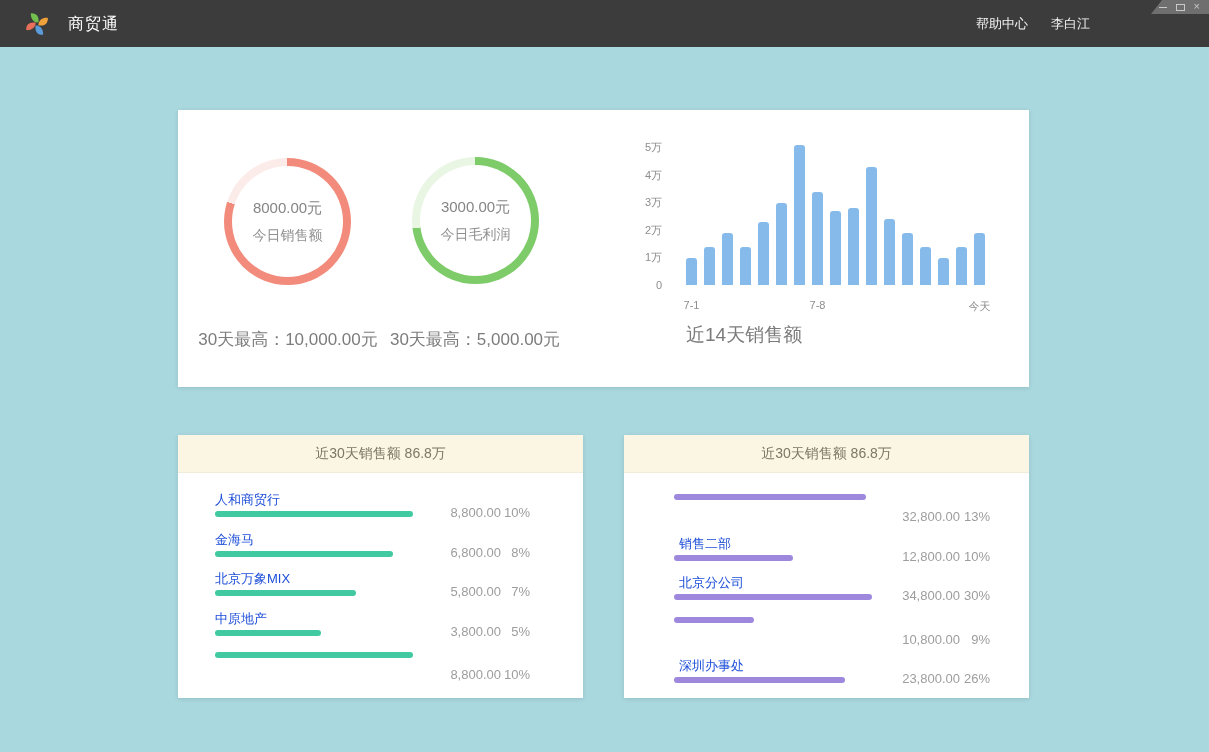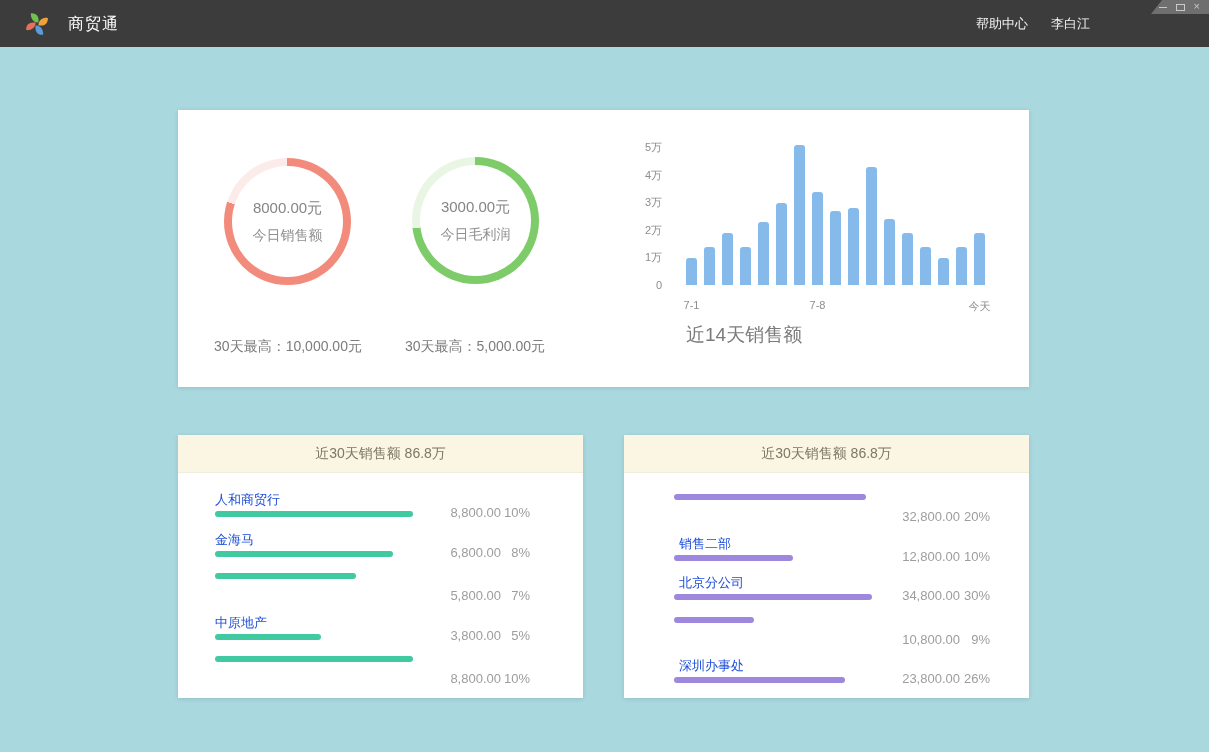--- a/index.html
+++ b/index.html
@@ -28,21 +28,21 @@
   .card-br{left:624px;top:435px;width:405px;height:263px;}
 
   
   .ring{position:absolute;width:127px;height:127px;border-radius:50%;}
   .ring::after{content:"";position:absolute;inset:8px;background:#fff;border-radius:50%;}
   .rtext{position:absolute;inset:0;z-index:1;display:flex;flex-direction:column;align-items:center;justify-content:center;gap:9px;}
   .rvalue{font-size:15px;color:#858585;}
   .rlabel{font-size:14px;color:#8f8f8f;}
   .ring1{left:46px;top:48px;}
   .ring2{left:234px;top:47px;}
-  .rfooter{position:absolute;width:200px;text-align:center;font-size:14px;color:#7c7c7c;top:228px;}
+  .rfooter{position:absolute;width:200px;text-align:center;font-size:17px;color:#7c7c7c;top:218px;}
   .rf1{left:10px;}
   .rf2{left:197px;}
 
   
   .chart-y{position:absolute;left:414px;top:30px;width:70px;height:160px;}
   .ytick{position:absolute;right:0;font-size:11px;color:#8d8d8d;line-height:14px;}
   .chart-bars{position:absolute;left:508px;top:0;height:175px;display:flex;align-items:flex-end;gap:7px;}
   .vbar{width:11px;border-radius:3px 3px 0 0;}
   .chart-x{position:absolute;left:508px;top:189px;height:16px;width:300px;}
   .xtick{position:absolute;transform:translateX(-50%);font-size:11px;color:#8d8d8d;white-space:nowrap;}
@@ -153,20 +153,21 @@
           <div class="lval">8,800.00</div>
           <div class="lpct">10%</div>
         </div>
         <div class="lrow">
           <div class="lname">金海马</div>
           <div class="lbar" style="width: 178px; background: rgb(65, 201, 161);"></div>
           <div class="lval">6,800.00</div>
           <div class="lpct">8%</div>
         </div>
         <div class="lrow">
+          <div class="lname">北京万象MIX</div>
           <div class="lbar" style="width: 141px; background: rgb(65, 201, 161);"></div>
           <div class="lval">5,800.00</div>
           <div class="lpct">7%</div>
         </div>
         <div class="lrow">
           <div class="lname">中原地产</div>
           <div class="lbar" style="width: 106px; background: rgb(65, 201, 161);"></div>
           <div class="lval">3,800.00</div>
           <div class="lpct">5%</div>
         </div>
@@ -177,21 +178,21 @@
         </div>
       </div>
   </div>
 
   <div class="card card-br">
     <div class="card-head">近30天销售额 86.8万</div>
     <div class="lrows">
         <div class="lrow">
           <div class="lbar" style="width: 192px; background: rgb(157, 136, 221);"></div>
           <div class="lval">32,800.00</div>
-          <div class="lpct">20%</div>
+          <div class="lpct">13%</div>
         </div>
         <div class="lrow">
           <div class="lname">销售二部</div>
           <div class="lbar" style="width: 119px; background: rgb(157, 136, 221);"></div>
           <div class="lval">12,800.00</div>
           <div class="lpct">10%</div>
         </div>
         <div class="lrow">
           <div class="lname">北京分公司</div>
           <div class="lbar" style="width: 198px; background: rgb(157, 136, 221);"></div>

